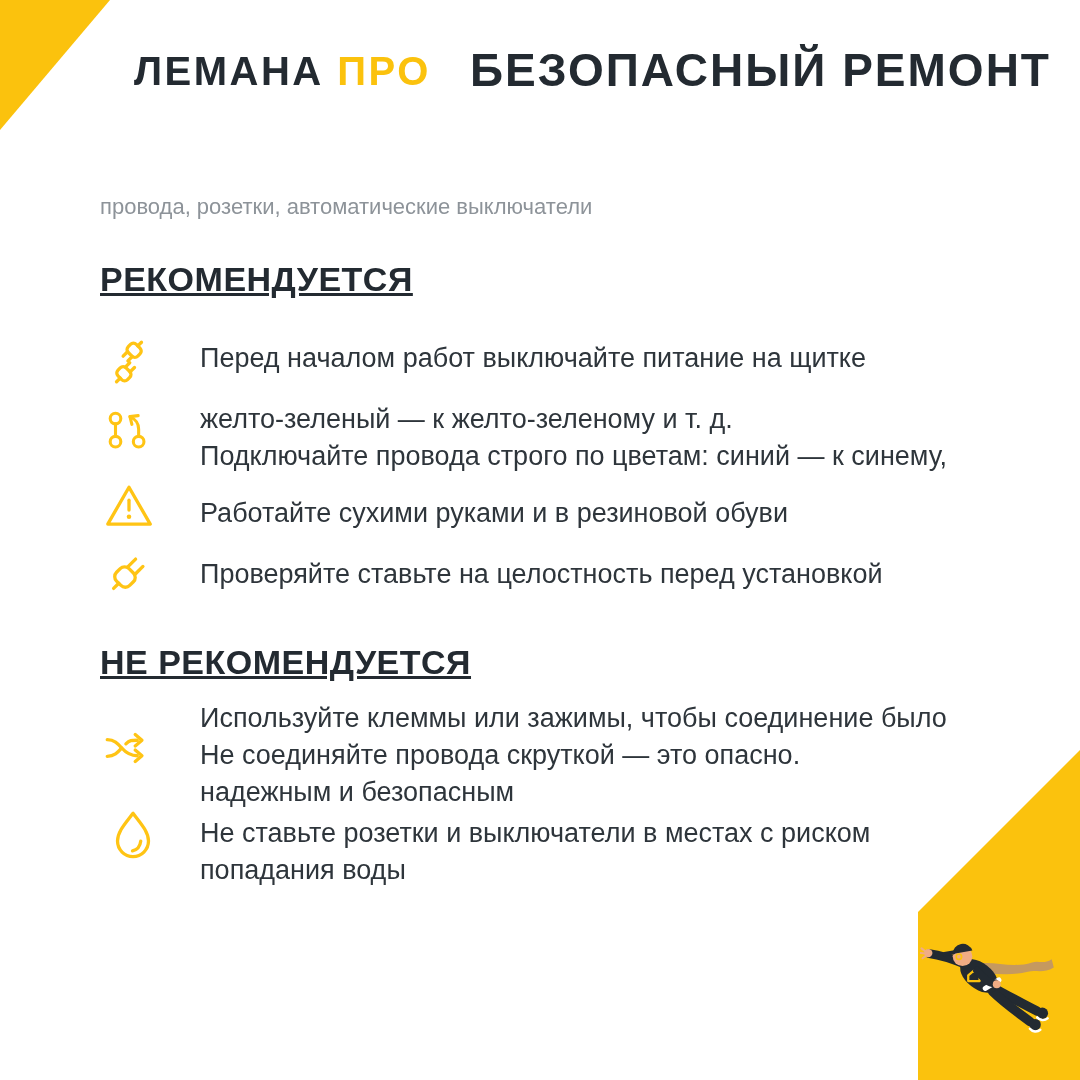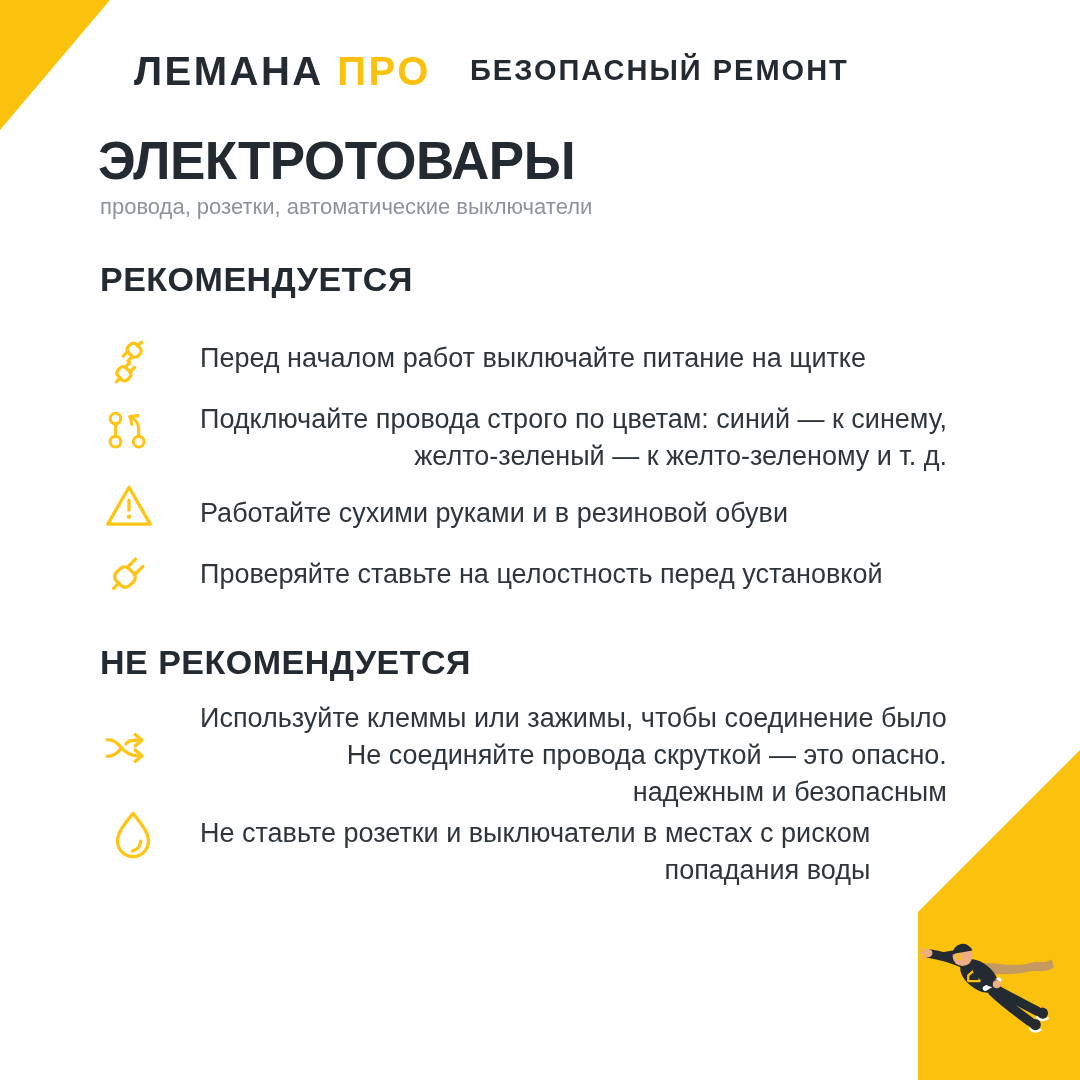--- a/index.html
+++ b/index.html
@@ -15,48 +15,47 @@
     position:absolute;left:0;top:0;width:110px;height:130px;background:var(--yellow);
     clip-path:polygon(0 0,100% 0,0 100%);
   }
   .corner-br{
     position:absolute;left:918px;top:750px;width:162px;height:330px;background:var(--yellow);
     clip-path:polygon(100% 0,0 49.1%,0 100%,100% 100%);
   }
   .logo{position:absolute;left:100px;top:49px;font-weight:bold;font-size:40px;
     letter-spacing:2.5px;color:var(--dark);white-space:nowrap;margin-left:34px;}
   .logo .accent{color:var(--yellow);}
-  .header-title{position:absolute;left:470px;top:54px;font-weight:bold;font-size:29px;
+  .header-title{position:absolute;left:470px;top:43px;font-weight:bold;font-size:46px;
     letter-spacing:2px;color:var(--dark);white-space:nowrap;}
   .page-title{position:absolute;left:98px;top:130px;font-weight:bold;font-size:53px;
     letter-spacing:-0.5px;color:var(--dark);white-space:nowrap;}
   .page-subtitle{position:absolute;left:100px;top:194px;font-size:22px;color:var(--gray);white-space:nowrap;}
   .section-heading{position:absolute;left:100px;font-weight:bold;font-size:34px;
-    letter-spacing:0.5px;color:var(--dark);white-space:nowrap;}
+    letter-spacing:0.5px;color:var(--dark);white-space:nowrap;text-decoration:underline;}
   .icon{position:absolute;color:var(--icon_yellow);}
   .icon svg{display:block;}
   .item-text{position:absolute;left:200px;font-size:27px;line-height:37px;font-weight:500;
-    color:var(--body);white-space:nowrap;text-align:right;}
+    color:var(--body);white-space:nowrap;}
   .hero{position:absolute;left:920px;top:938px;}
 </style>
 </head>
 <body>
 
 <div class="canvas">
 
   <div class="corner-tl"></div>
 
   <div class="logo">
     <span>ЛЕМАНА</span>
     <span class="accent">ПРО</span>
   </div>
 
   <div class="header-title">БЕЗОПАСНЫЙ РЕМОНТ</div>
 
-  <div class="page-title">ЭЛЕКТРОТОВАРЫ</div>
   <div class="page-subtitle">провода, розетки, автоматические выключатели</div>
 
   <div class="section-heading" style="top:260px">РЕКОМЕНДУЕТСЯ</div>
 
   <div class="icon" style="left:100px;top:333px">
     <svg width="58" height="58" viewBox="0 0 56 56" fill="none" stroke="currentColor" stroke-width="3.2" stroke-linecap="round" stroke-linejoin="round">
       <g transform="rotate(-45 28 28)">
         <path d="M6 33 h5"></path>
           <rect x="11" y="26" width="11" height="13" rx="4"></rect>
         <path d="M22 29 h6"></path>
@@ -77,22 +76,22 @@
       <circle cx="14" cy="13" r="5.5"></circle>
       <path d="M14 18.5 V31.5"></path>
       <circle cx="14" cy="37" r="5.5"></circle>
       <circle cx="38" cy="37" r="5.5"></circle>
       <path d="M38 31.5 V24 C38 17 35 14 29.5 11.5"></path>
       <path d="M29 11 L37.5 10"></path>
         <path d="M29 11 L31 19"></path>
     </svg>
   </div>
   <div class="item-text" style="top:401px">
+    <div>желто-зеленый — к желто-зеленому и т. д.</div>
     <div>Подключайте провода строго по цветам: синий — к синему,</div>
-    <div>желто-зеленый — к желто-зеленому и т. д.</div>
   </div>
 
   <div class="icon" style="left:100px;top:479px">
     <svg width="58" height="58" viewBox="0 0 56 56" fill="none" stroke="currentColor" stroke-width="3.2" stroke-linecap="round" stroke-linejoin="round">
       <path d="M28 8 L48.5 43.5 H7.5 Z"></path>
       <path d="M28 20.5 V30"></path>
       <circle cx="28" cy="36.5" r="2.2" fill="currentColor" stroke="none"></circle>
     </svg>
   </div>
   <div class="item-text" style="top:495px">

